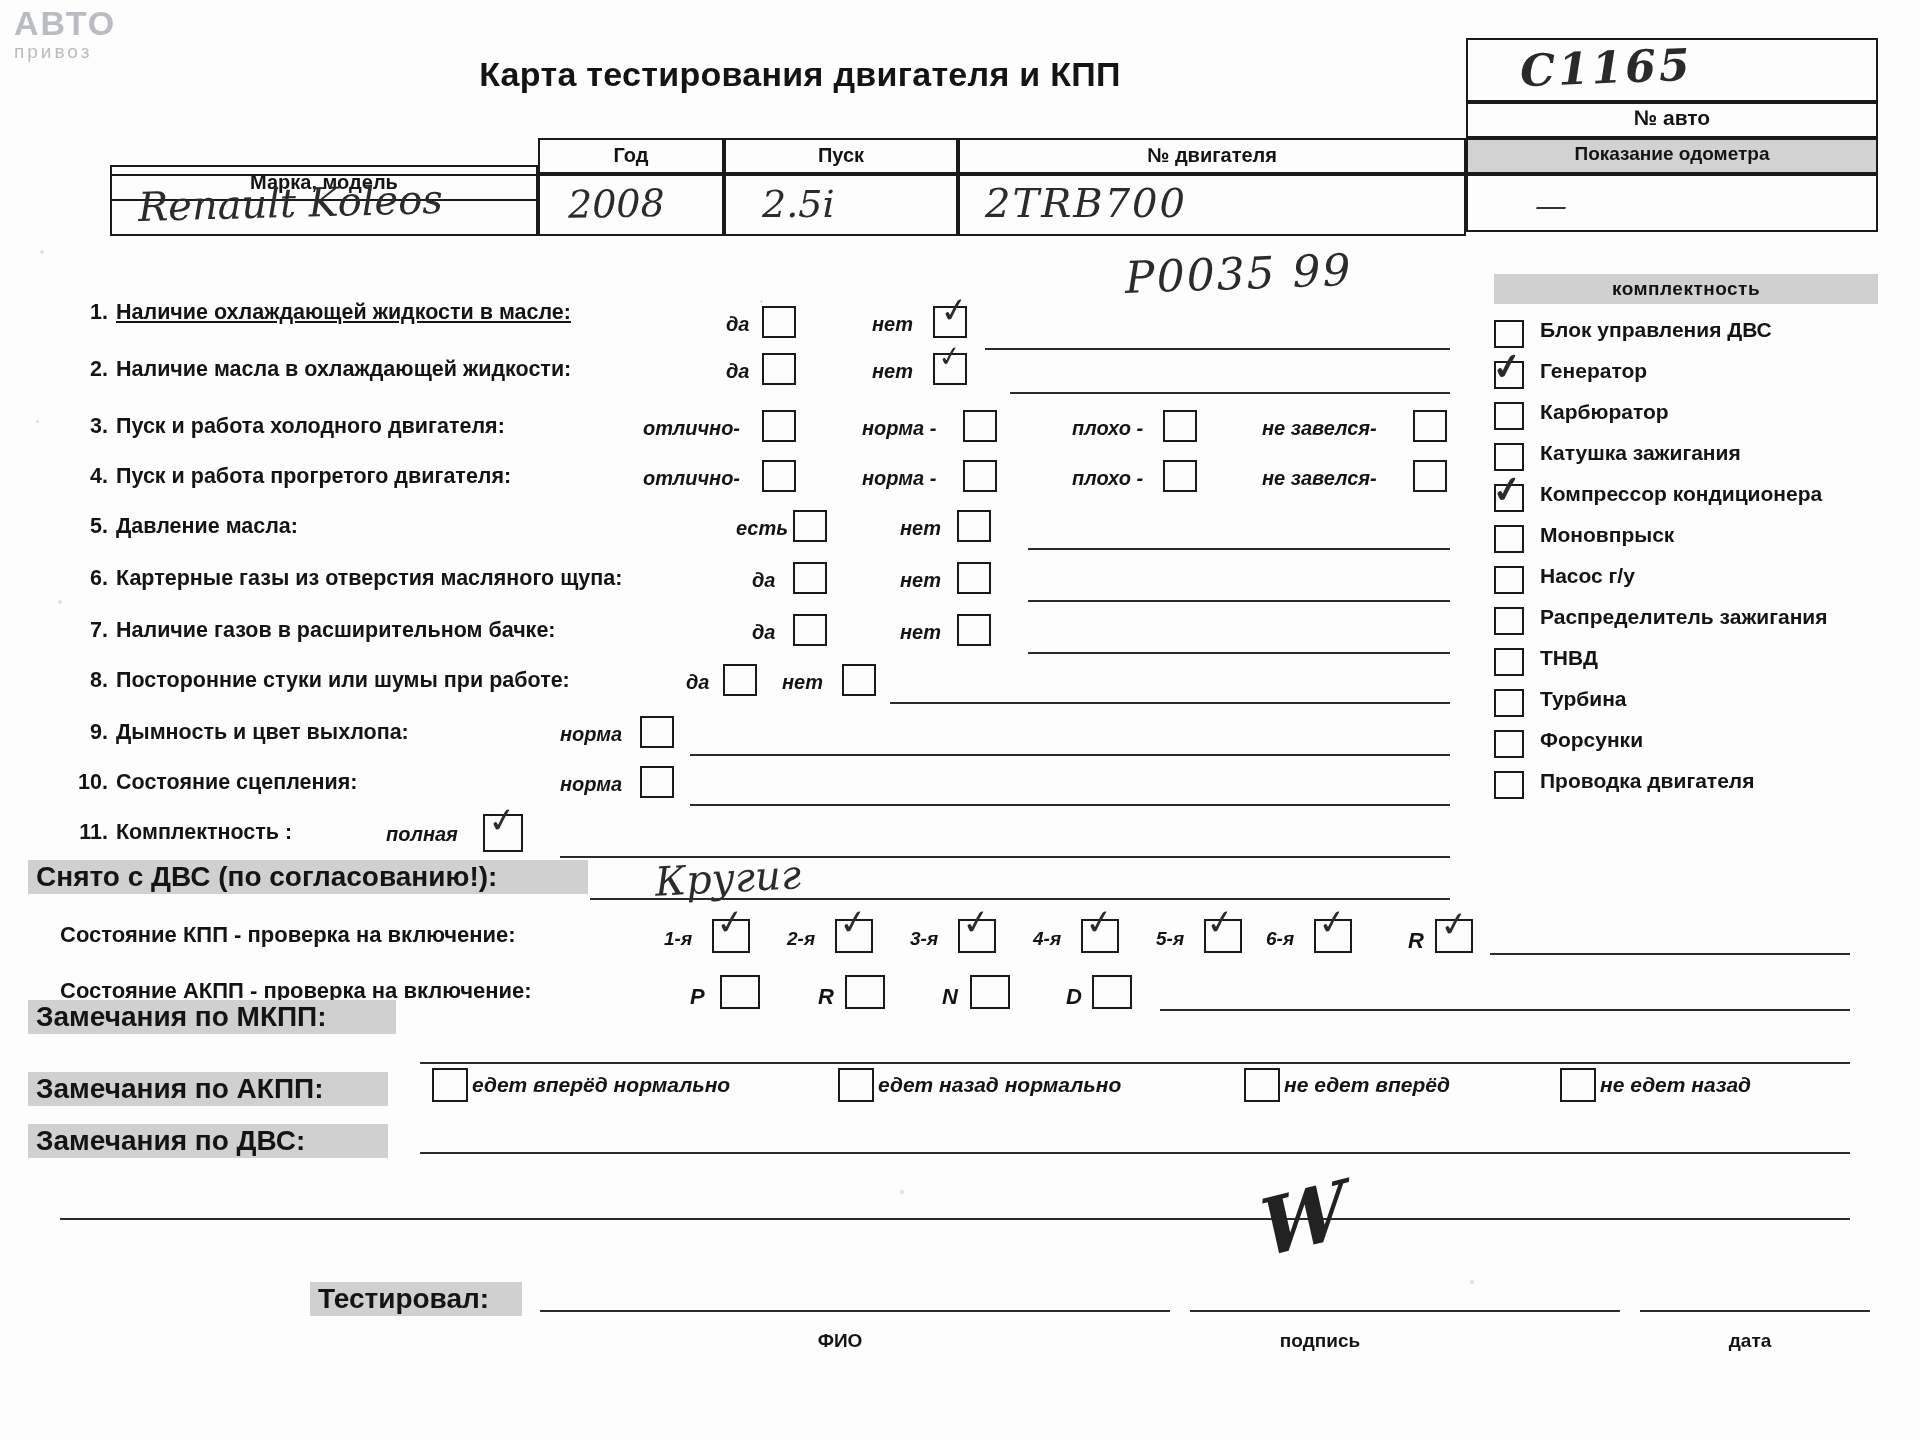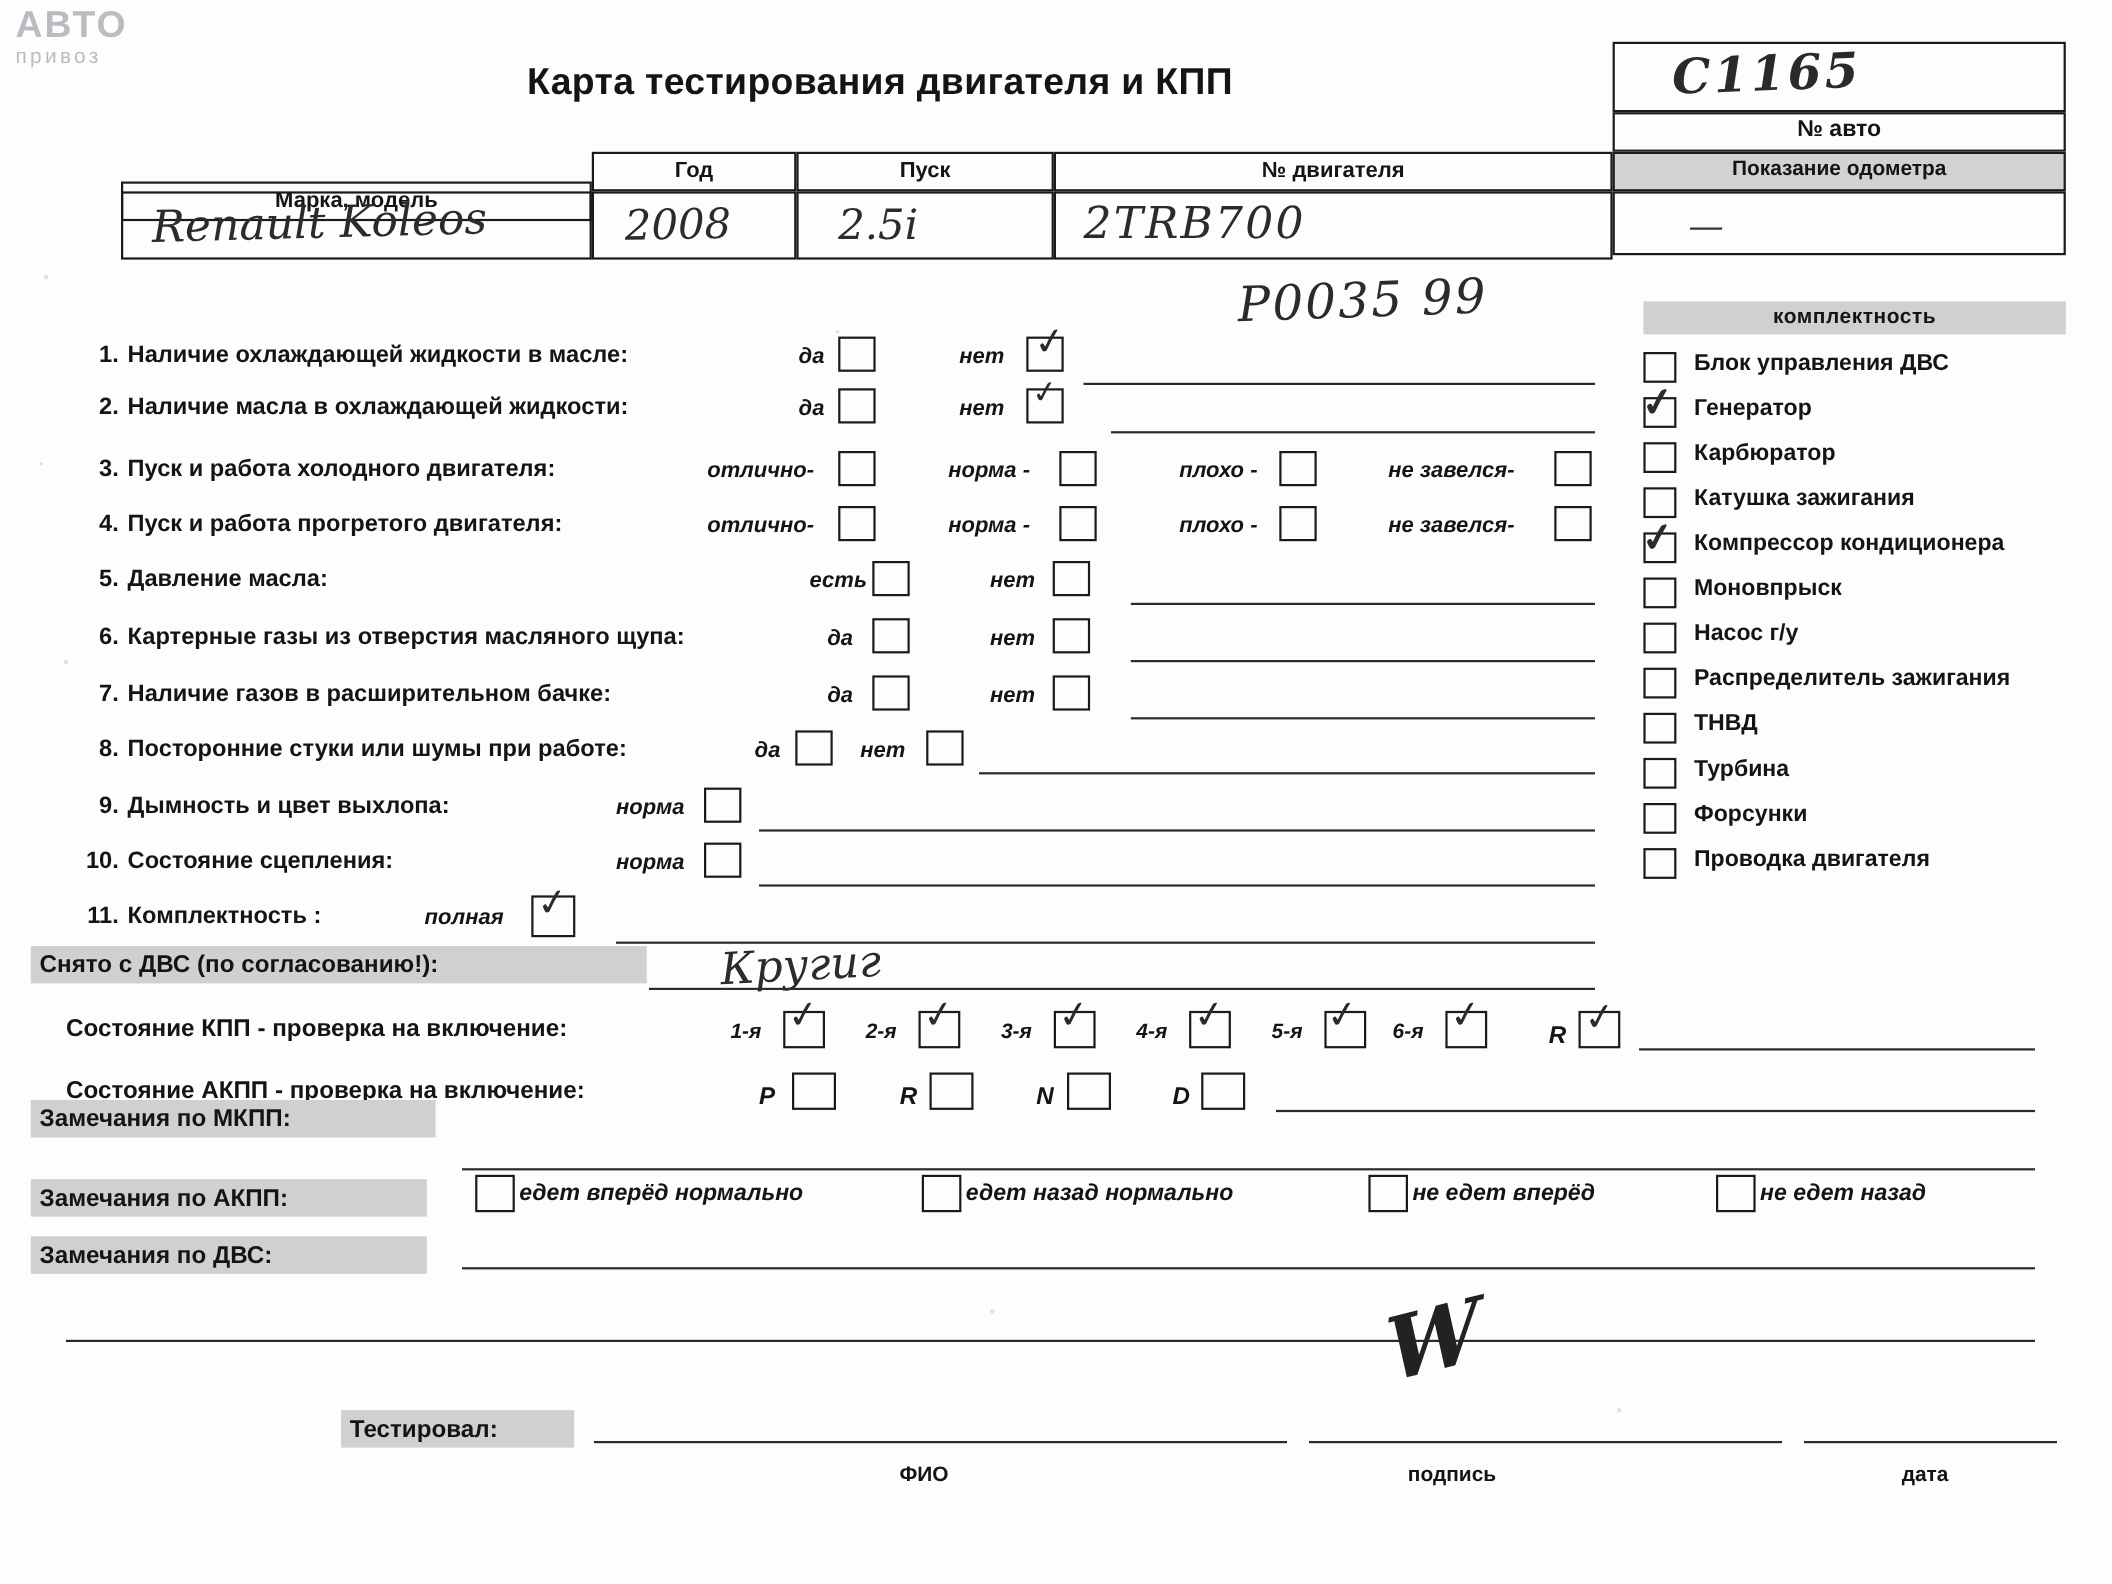--- a/index.html
+++ b/index.html
@@ -200,21 +200,21 @@
   }
   .kit-label {
     position: absolute;
     left: 46px; top: 2px;
   }
 
   
   .banner {
     position: absolute;
     background: #d0d0d0;
-    font-size: 22px;
+    font-size: 28px;
     font-weight: bold;
     line-height: 34px;
     padding: 0 8px;
     box-sizing: border-box;
     white-space: nowrap;
   }
   .plain-bold {
     position: absolute;
     font-size: 22px;
     font-weight: bold;
@@ -326,21 +326,21 @@
   <div class="hdr-val" style="left:724px;top:174px;width:234px;height:62px;"></div>
   <div class="hdr-val" style="left:958px;top:174px;width:508px;height:62px;"></div>
 
   <div class="hand" style="position:absolute;left:138px;top:180px;font-size:40px;transform:rotate(-1.5deg);">Renault Koleos</div>
   <div class="hand" style="position:absolute;left:568px;top:182px;font-size:38px;transform:rotate(-1deg);">2008</div>
   <div class="hand" style="position:absolute;left:762px;top:182px;font-size:38px;">2.5i</div>
   <div class="hand" style="position:absolute;left:985px;top:180px;font-size:40px;letter-spacing:2px;">2TRB700</div>
 
   <div id="engine-code-hand" class="hand">P0035 99</div>
 
-  <div class="q-row" style="top:310px;">
+  <div class="q-row" style="top:300px;text-decoration:underline;">
     <span class="q-num">1.</span><span>Наличие охлаждающей жидкости в масле:</span>
   </div>
   <div class="opt-label" style="left:726px;top:313px;">да</div>
   <div class="chk" style="left:762px;top:306px;"></div>
   <div class="opt-label" style="left:872px;top:313px;">нет</div>
   <div class="chk" style="left:933px;top:306px;"></div>
   <div class="tick" style="left:940px;top:290px;">✓</div>
   <div class="ruleline" style="left:985px;top:348px;width:465px;"></div>
 
   <div class="q-row" style="top:357px;">

